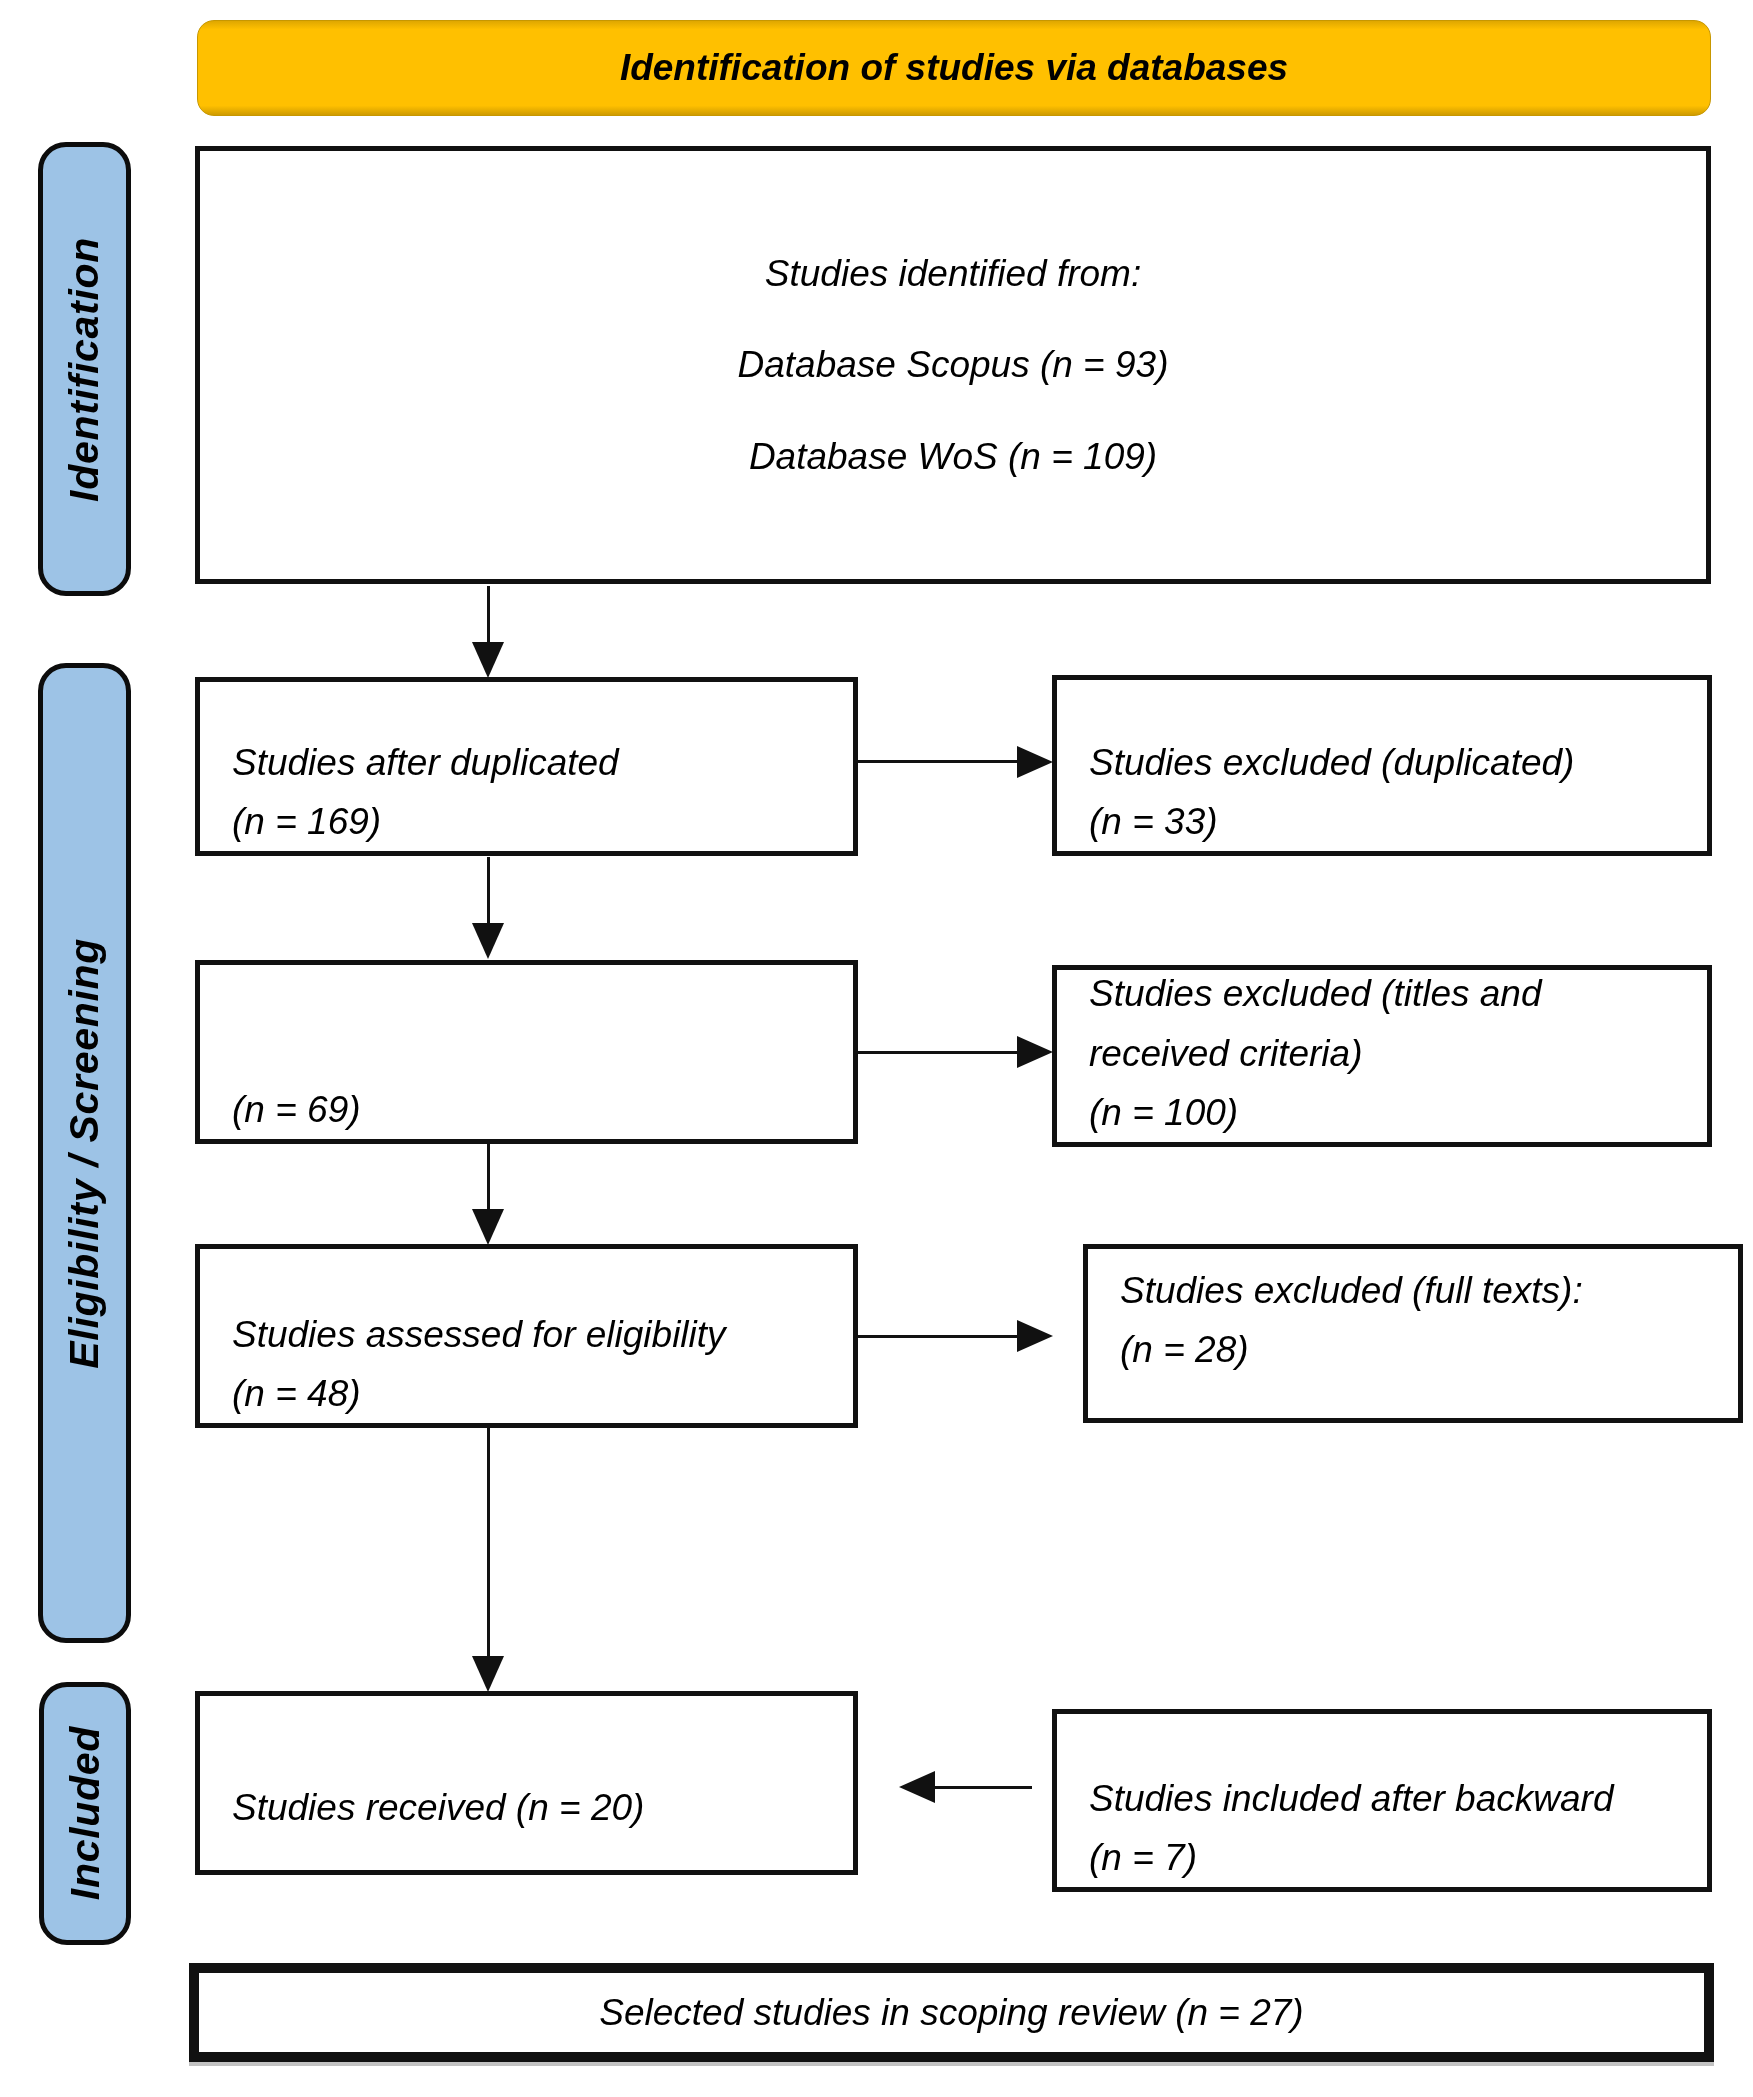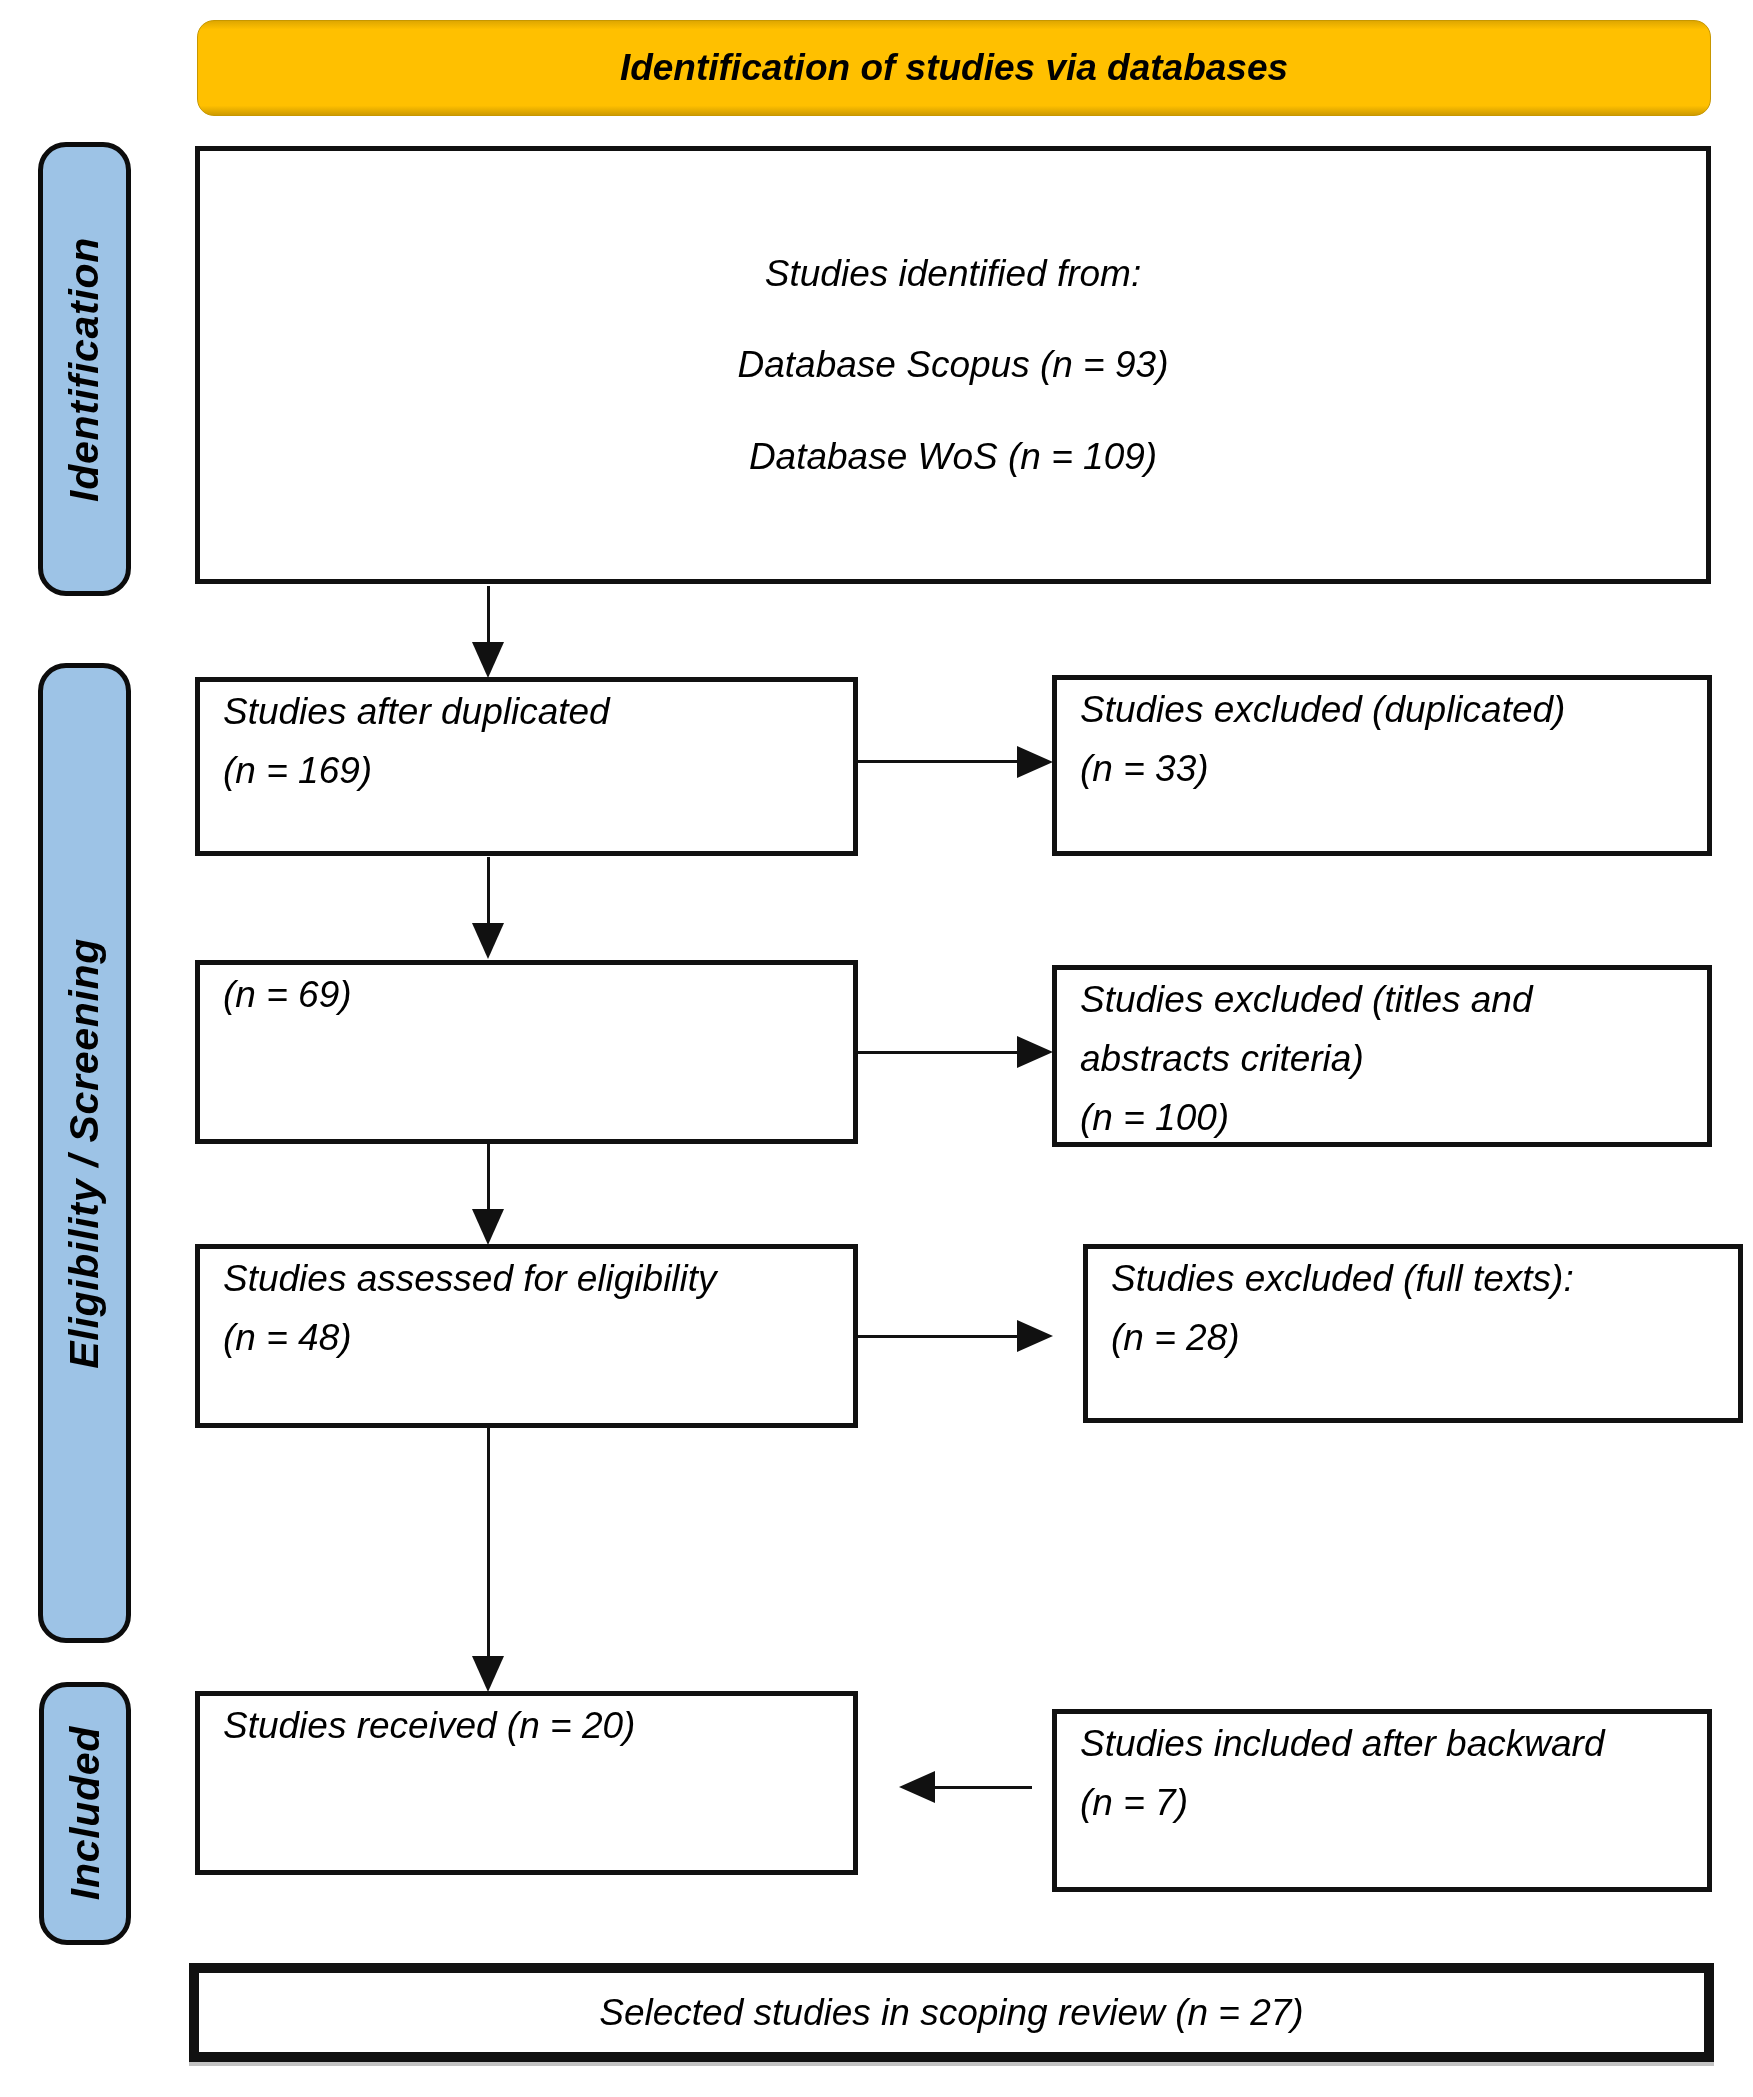--- a/index.html
+++ b/index.html
@@ -29,21 +29,21 @@
   .lbl-identification{left:38px;top:142px;width:93px;height:454px;}
   .lbl-screening{left:38px;top:663px;width:93px;height:980px;}
   .lbl-included{left:39px;top:1682px;width:92px;height:263px;}
 
   
   .flow-box{
     position:absolute;background:#fff;border:5.3px solid #111;box-sizing:border-box;
     font-size:37px;line-height:1.6;
   }
   .center-box{display:flex;flex-direction:column;align-items:center;justify-content:center;text-align:center;}
-  .left-box{display:flex;flex-direction:column;justify-content:flex-start;padding-left:23px;padding-right:16px;}
+  .left-box{display:flex;flex-direction:column;justify-content:flex-end;padding-left:32px;padding-right:16px;}
 
   .box-identified{left:195px;top:146px;width:1516px;height:438px;gap:32px;}
   .box-duplicated{left:195px;top:677px;width:663px;height:179px;}
   .box-sought{left:195px;top:960px;width:663px;height:184px;}
   .box-assessed{left:195px;top:1244px;width:663px;height:184px;}
   .box-received{left:195px;top:1691px;width:663px;height:184px;padding-bottom:33px;}
   .box-excl-dup{left:1052px;top:675px;width:660px;height:181px;}
   .box-excl-titles{left:1052px;top:965px;width:660px;height:182px;}
   .box-excl-full{left:1083px;top:1244px;width:660px;height:179px;padding-bottom:39px;}
   .box-backward{left:1052px;top:1692px;width:660px;height:183px;margin-top:17px;}
@@ -102,21 +102,21 @@
     <div>Studies excluded (duplicated)</div>
     <div>(n = 33)</div>
   </div>
 
   <div class="flow-box left-box box-sought">
     <div>(n = 69)</div>
   </div>
 
   <div class="flow-box left-box box-excl-titles">
     <div>Studies excluded (titles and</div>
-    <div>abstracts criteria)</div>
+    <div>received criteria)</div>
     <div>(n = 100)</div>
   </div>
 
   <div class="flow-box left-box box-assessed">
     <div>Studies assessed for eligibility</div>
     <div>(n = 48)</div>
   </div>
 
   <div class="flow-box left-box box-excl-full">
     <div>Studies excluded (full texts):</div>

